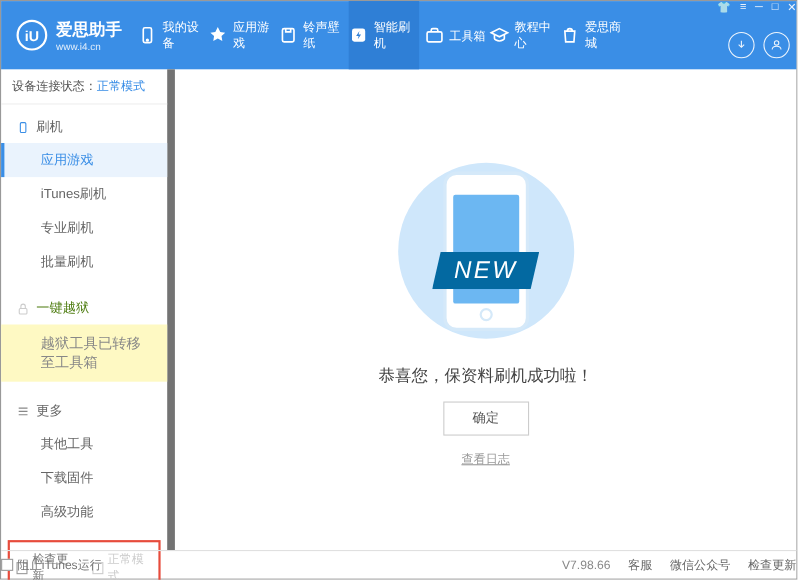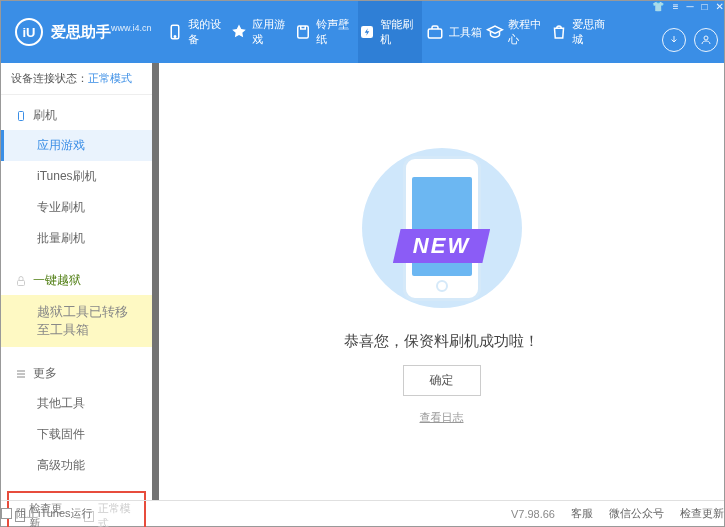--- a/index.html
+++ b/index.html
@@ -3,21 +3,21 @@
 <meta charset="utf-8">
 <style>
 * { margin: 0; padding: 0; box-sizing: border-box; font-family: "Microsoft YaHei", sans-serif; }
 body { background: #f0f0f0; width: 725px; height: 527px; overflow: hidden; }
 .window { width: 725px; height: 527px; background: #fff; border: 1px solid #999; display: flex; flex-direction: column; }
 
 
 .header { background: #3a8ee6; color: #fff; height: 62px; display: flex; align-items: stretch; }
 .logo-area { display: flex; align-items: center; padding: 0 14px; }
 .logo-circle { width: 28px; height: 28px; border: 2px solid #fff; border-radius: 50%; display: flex; align-items: center; justify-content: center; font-weight: bold; font-size: 13px; margin-right: 8px; }
-.logo-text { display: flex; flex-direction: row; }
+.logo-text { display: flex; flex-direction: column; }
 .app-name { font-size: 15px; font-weight: bold; }
 .app-url { font-size: 9px; opacity: 0.85; }
 .nav { display: flex; flex: 1; }
 .nav-item { width: 64px; display: flex; flex-direction: row; align-items: center; justify-content: center; cursor: pointer; font-size: 11px; gap: 4px; }
 .nav-item.active { background: #2f7fd6; }
 .nav-icon { width: 20px; height: 20px; display: flex; align-items: center; justify-content: center; }
 .win-controls { display: flex; gap: 8px; font-size: 10px; opacity: 0.9; }
 .win-btn { cursor: pointer; }
 .circ-buttons { display: flex; gap: 8px; align-items: center; margin-top: 16px; margin-right: 6px; }
 .circ-btn { width: 24px; height: 24px; border: 1.5px solid #fff; border-radius: 50%; display: flex; align-items: center; justify-content: center; opacity: 0.9; cursor: pointer; }
@@ -39,21 +39,21 @@
 .cb.disabled { border-color: #ccc; }
 .disabled-text { color: #ccc; }
 
 
 .main { flex: 1; display: flex; flex-direction: column; align-items: center; justify-content: center; gap: 14px; position: relative; }
 .illus { width: 220px; height: 180px; position: relative; display: flex; align-items: center; justify-content: center; }
 .circle-bg { width: 160px; height: 160px; background: #cfe7fb; border-radius: 50%; position: absolute; }
 .phone { width: 78px; height: 145px; background: #fff; border: 3px solid #d5e9f9; border-radius: 12px; position: relative; z-index: 2; }
 .phone-screen { position: absolute; top: 18px; left: 6px; right: 6px; bottom: 22px; background: #6cb7f2; border-radius: 2px; }
 .phone-home { position: absolute; bottom: 6px; left: 50%; transform: translateX(-50%); width: 12px; height: 12px; border: 2px solid #d5e9f9; border-radius: 50%; }
-.ribbon { position: absolute; z-index: 3; background: #8b5cf6; color: #fff; font-weight: 700; font-size: 22px; letter-spacing: 2px; padding: 4px 20px; transform: translateY(18px); font-style: italic; clip-path: polygon(8% 0, 100% 0, 92% 100%, 0 100%); }
+.ribbon { position: absolute; z-index: 3; background: #0369a1; color: #fff; font-weight: 400; font-size: 22px; letter-spacing: 2px; padding: 4px 20px; transform: translateY(18px); font-style: italic; clip-path: polygon(8% 0, 100% 0, 92% 100%, 0 100%); }
 .ribbon::before, .ribbon::after { content:''; position:absolute; width:0; height:0; }
 .success-msg { font-size: 15px; color: #444; }
 .ok-btn { border: 1px solid #ccc; background: #fff; padding: 6px 26px; font-size: 12px; color: #555; cursor: pointer; }
 .log-link { font-size: 11px; color: #999; text-decoration: underline; cursor: pointer; }
 
 
 .footer { height: 26px; border-top: 1px solid #e0e0e0; display: flex; align-items: center; font-size: 11px; color: #666; padding: 0 0; }
 .footer .spacer { flex: 1; }
 .footer-item { margin-left: 16px; cursor: pointer; }
 .version { color: #888; }

